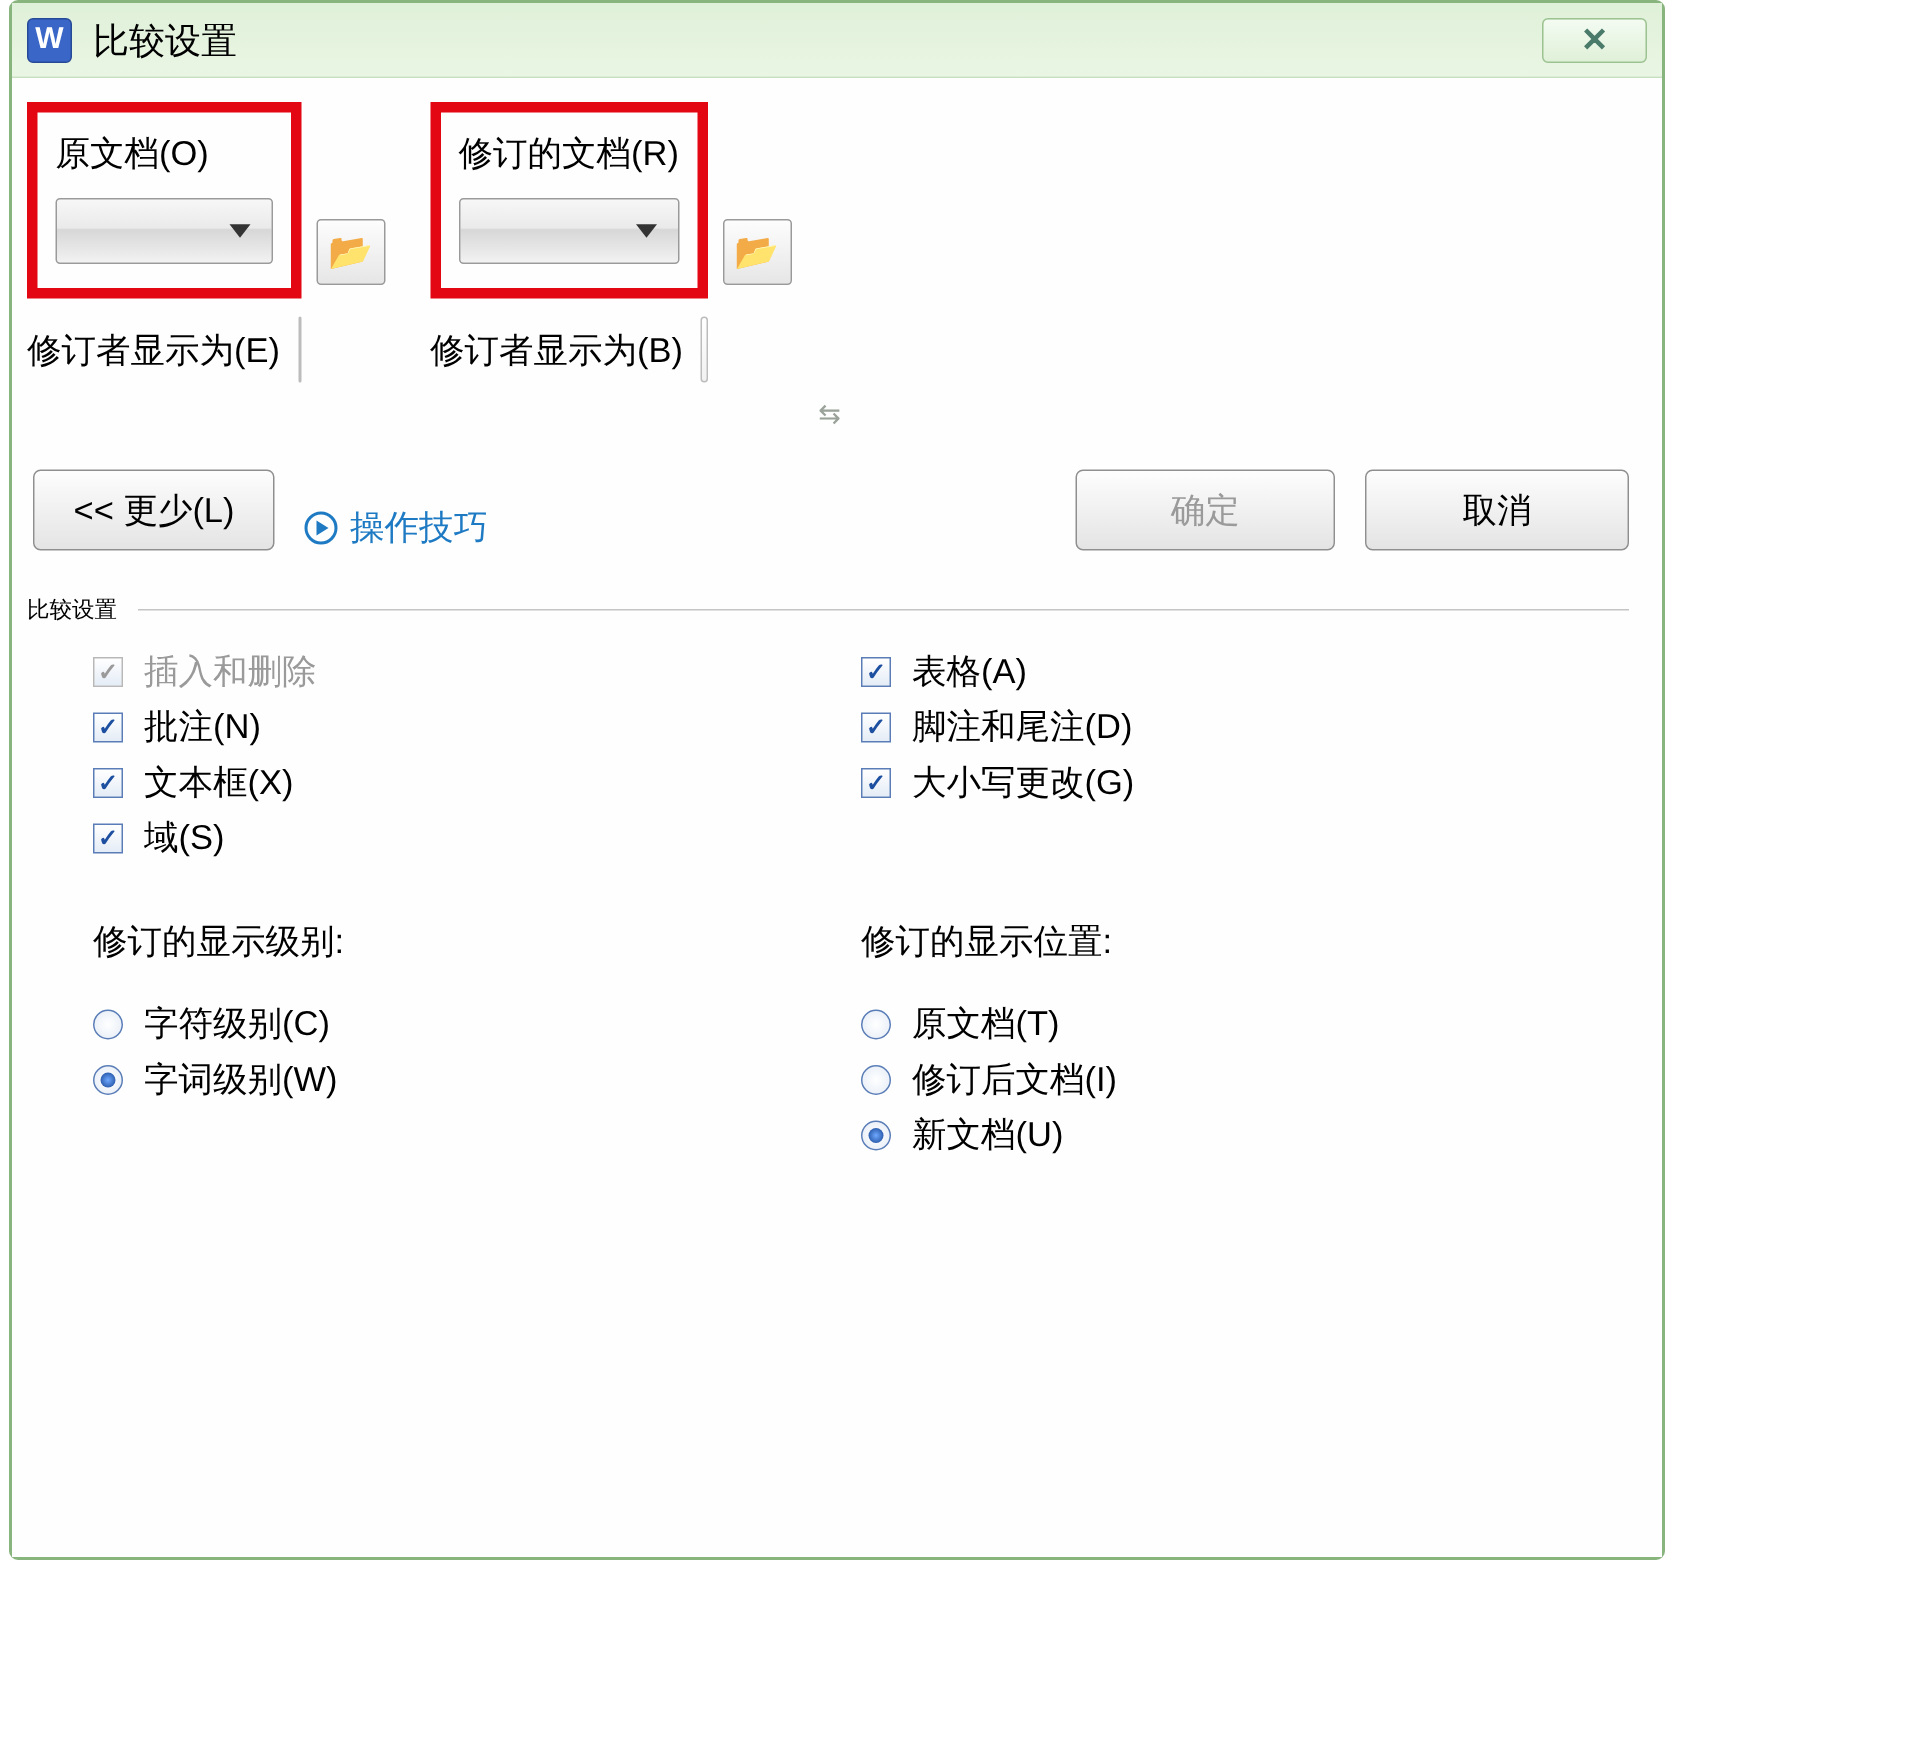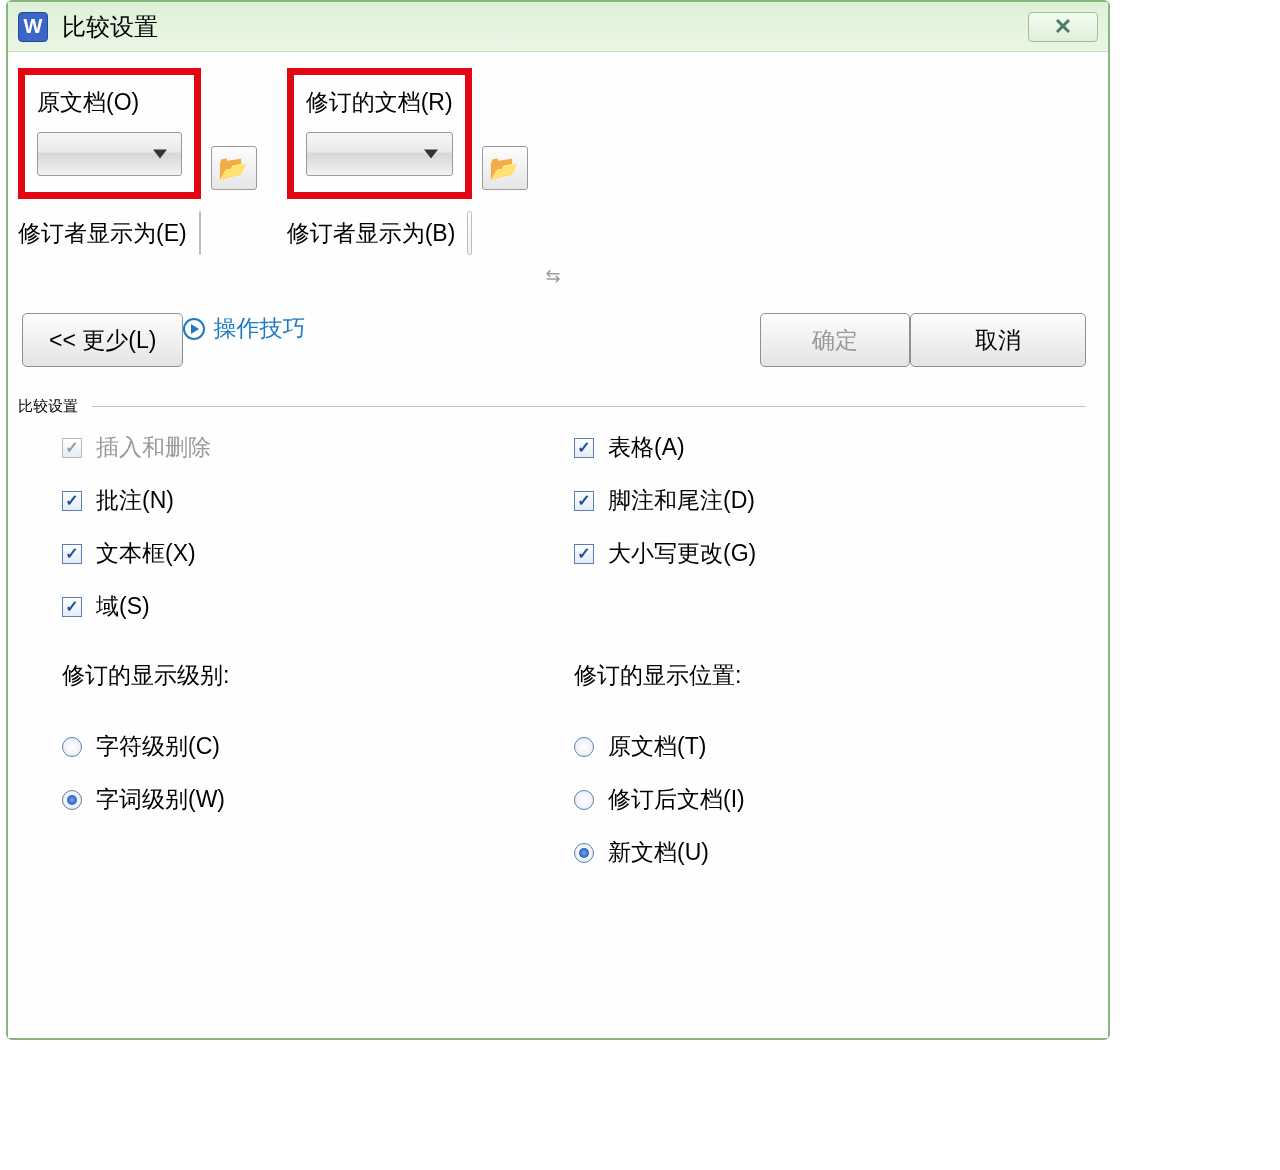--- a/index.html
+++ b/index.html
@@ -117,21 +117,21 @@
 
   
   .swap-row {
     display: flex; justify-content: center;
     color: #9aa29a; font-size: 18px; letter-spacing: -2px;
     margin: 6px 0 2px 0;
   }
 
   
   .actions-row {
-    display: flex; align-items: flex-start; 
+    display: flex; align-items: flex-end; gap: 20px;
     margin: 20px 0 8px 4px;
   }
   .btn {
     height: 54px;
     padding: 0 26px;
     border: 1px solid #8f8f8f;
     border-radius: 5px;
     background: linear-gradient(#fdfdfd, #e4e4e4);
     font-size: 23px;
     display: flex; align-items: center; justify-content: center;
@@ -157,21 +157,21 @@
   .section-head {
     display: flex; align-items: center; gap: 14px;
     font-size: 15px;
   }
   .section-head hr {
     flex: 1; border: none; border-top: 1px solid #c4c4c4; margin: 0;
   }
 
   
   .opts { display: flex; margin-top: 16px; padding-left: 44px; }
-  .opts-col { flex: 1; display: flex; flex-direction: column; gap: 22px; }
+  .opts-col { flex: 1; display: flex; flex-direction: column; gap: 6px; }
   .ck, .rd { display: flex; align-items: center; gap: 14px; font-size: 23px; }
   .ck.disabled { color: #9a9a9a; }
   .ckbox {
     width: 20px; height: 20px; border: 1px solid #5a7db8;
     background: linear-gradient(#fff, #e4ecf6);
     display: flex; align-items: center; justify-content: center;
     font-size: 16px; color: #1d4fa0; font-weight: bold;
   }
   .ckbox.checked::after { content: "✓"; }
   .ck.disabled .ckbox { border-color: #b8b8b8; color: #9a9a9a; }
@@ -245,21 +245,21 @@
       <span>⇆</span>
     </div>
 
     <div class="actions-row">
       <div class="btn">&lt;&lt;  更少(L)</div>
       <div class="tips-link">
         <span class="play-icon"></span>
         <span>操作技巧</span>
       </div>
       <div class="spacer"></div>
-      <div class="btn disabled" style="width:150px">确定</div>
+      <div class="btn disabled" style="width:173px">确定</div>
       <div class="btn" style="width:176px">取消</div>
     </div>
 
     <div class="section">
       <div class="section-head">
         <span>比较设置</span>
         <hr>
       </div>
       <div class="opts">
         <div class="opts-col">

